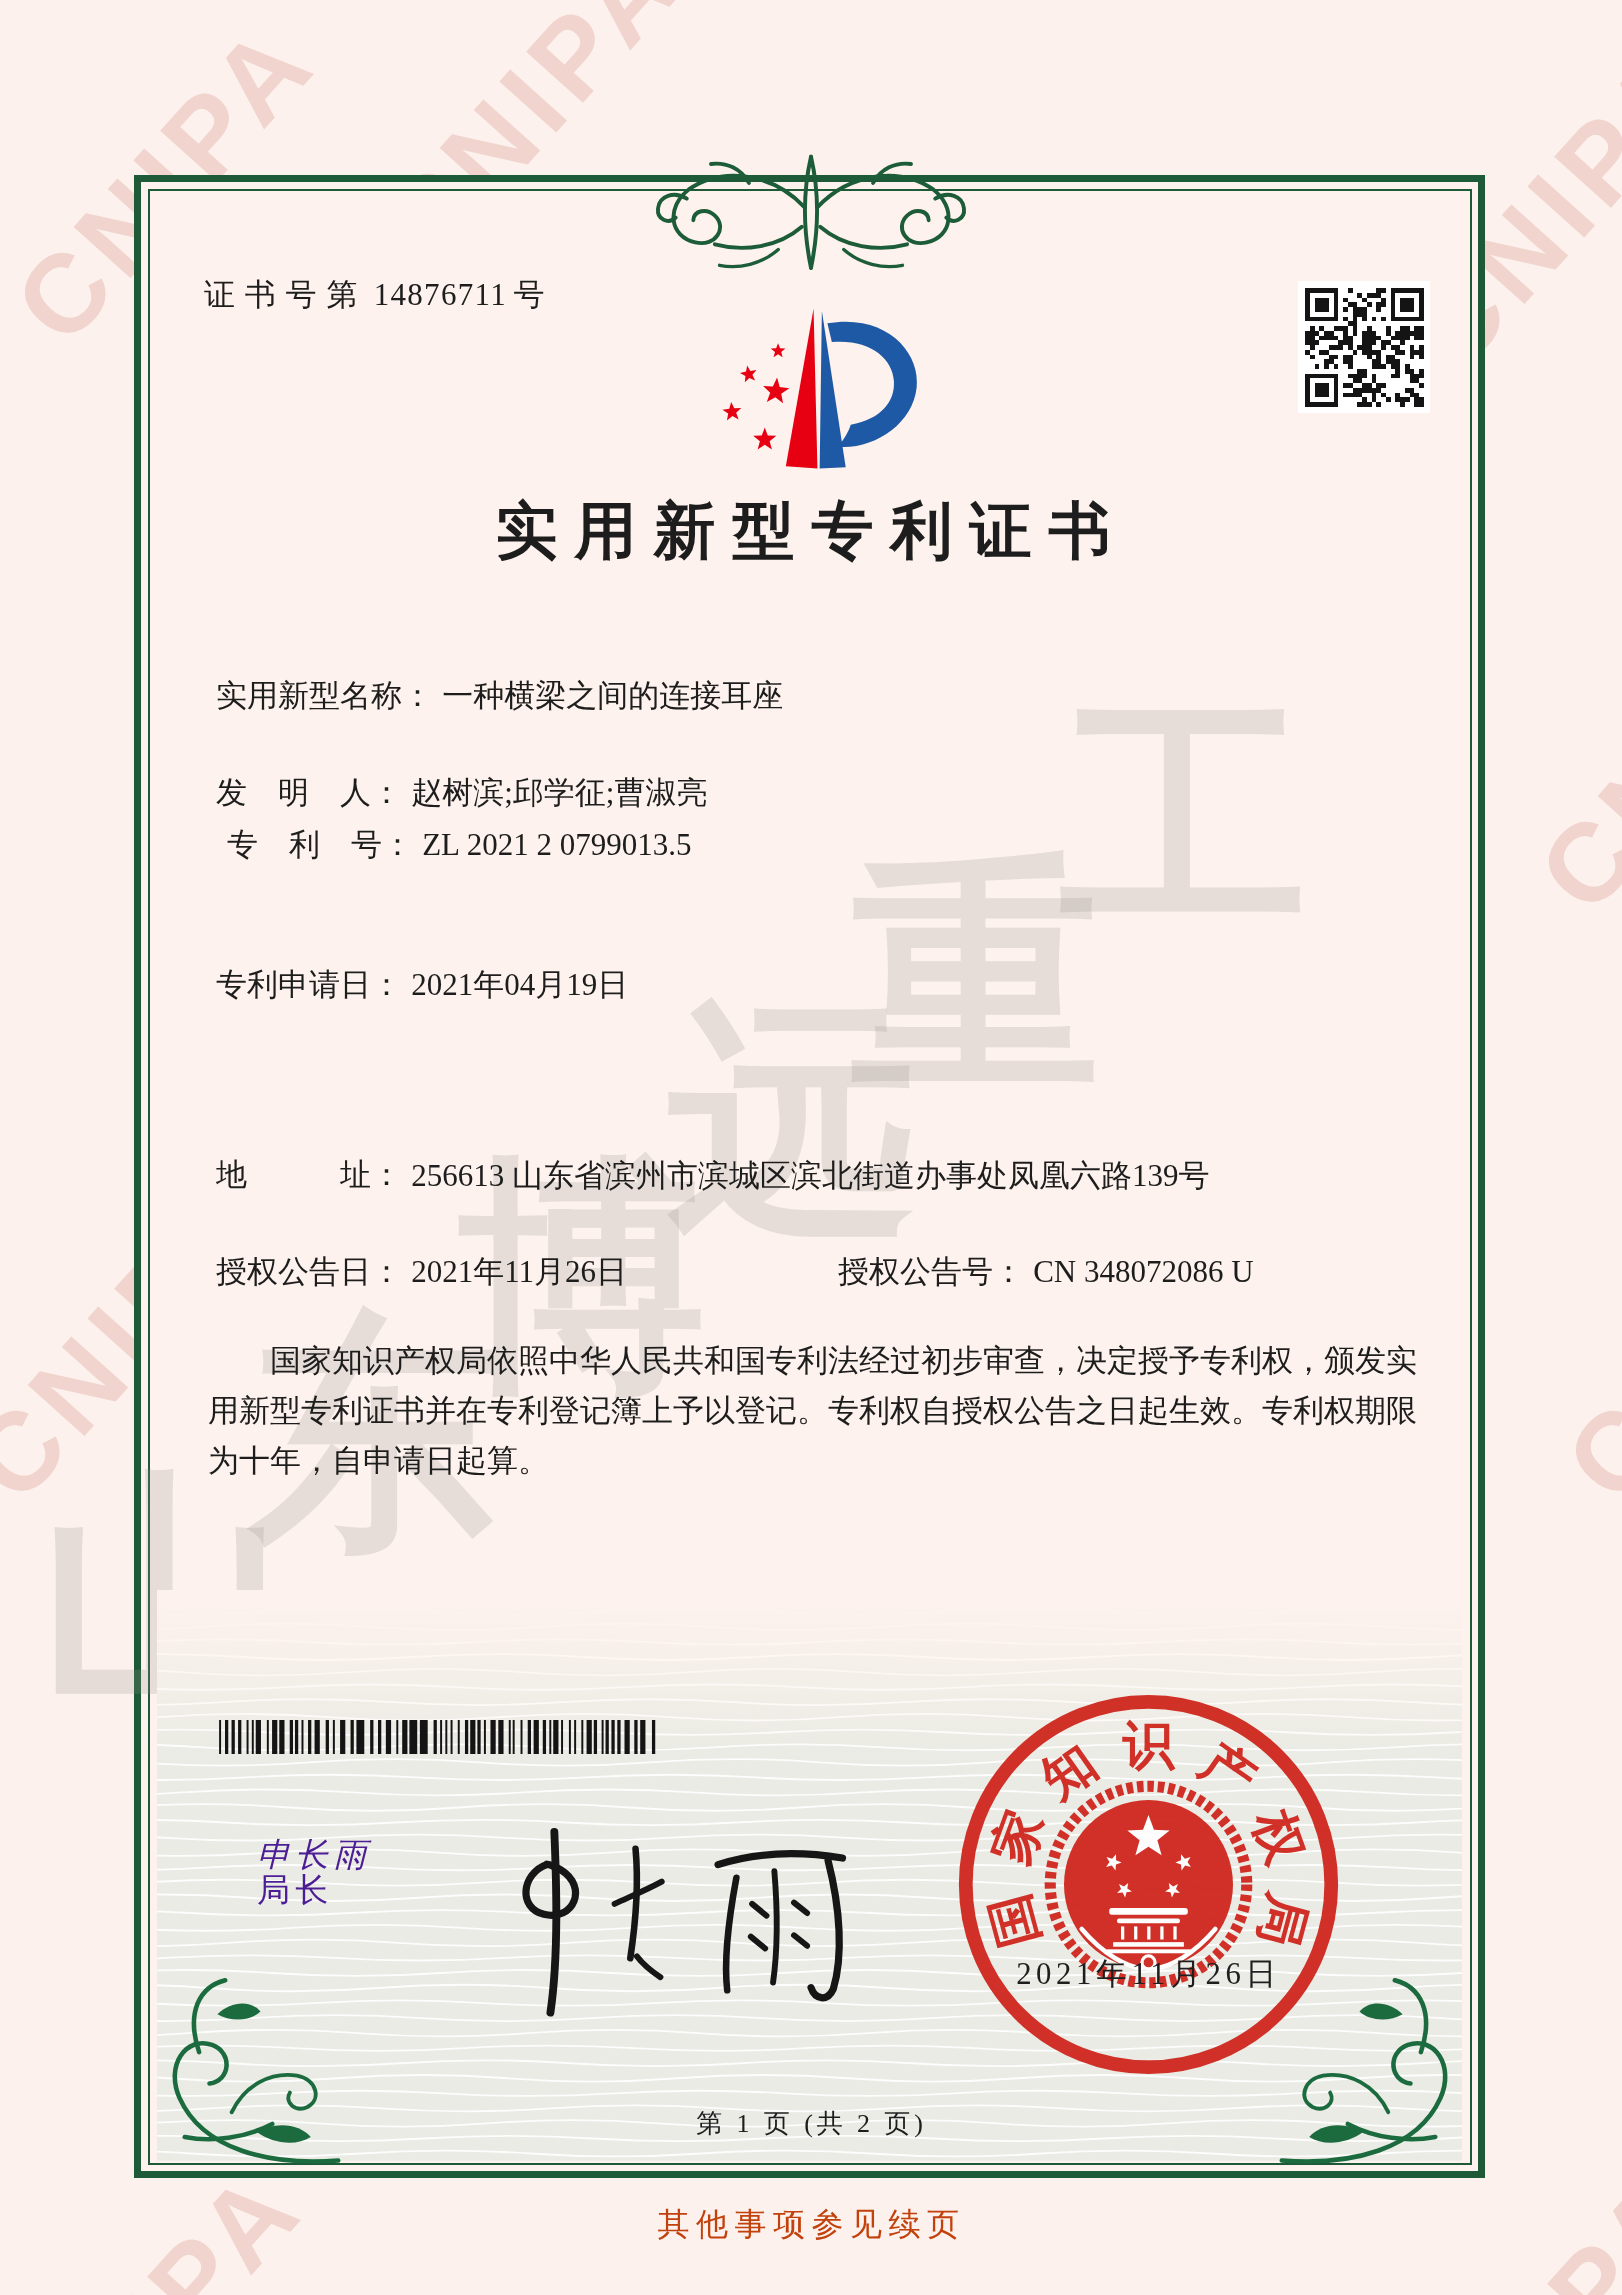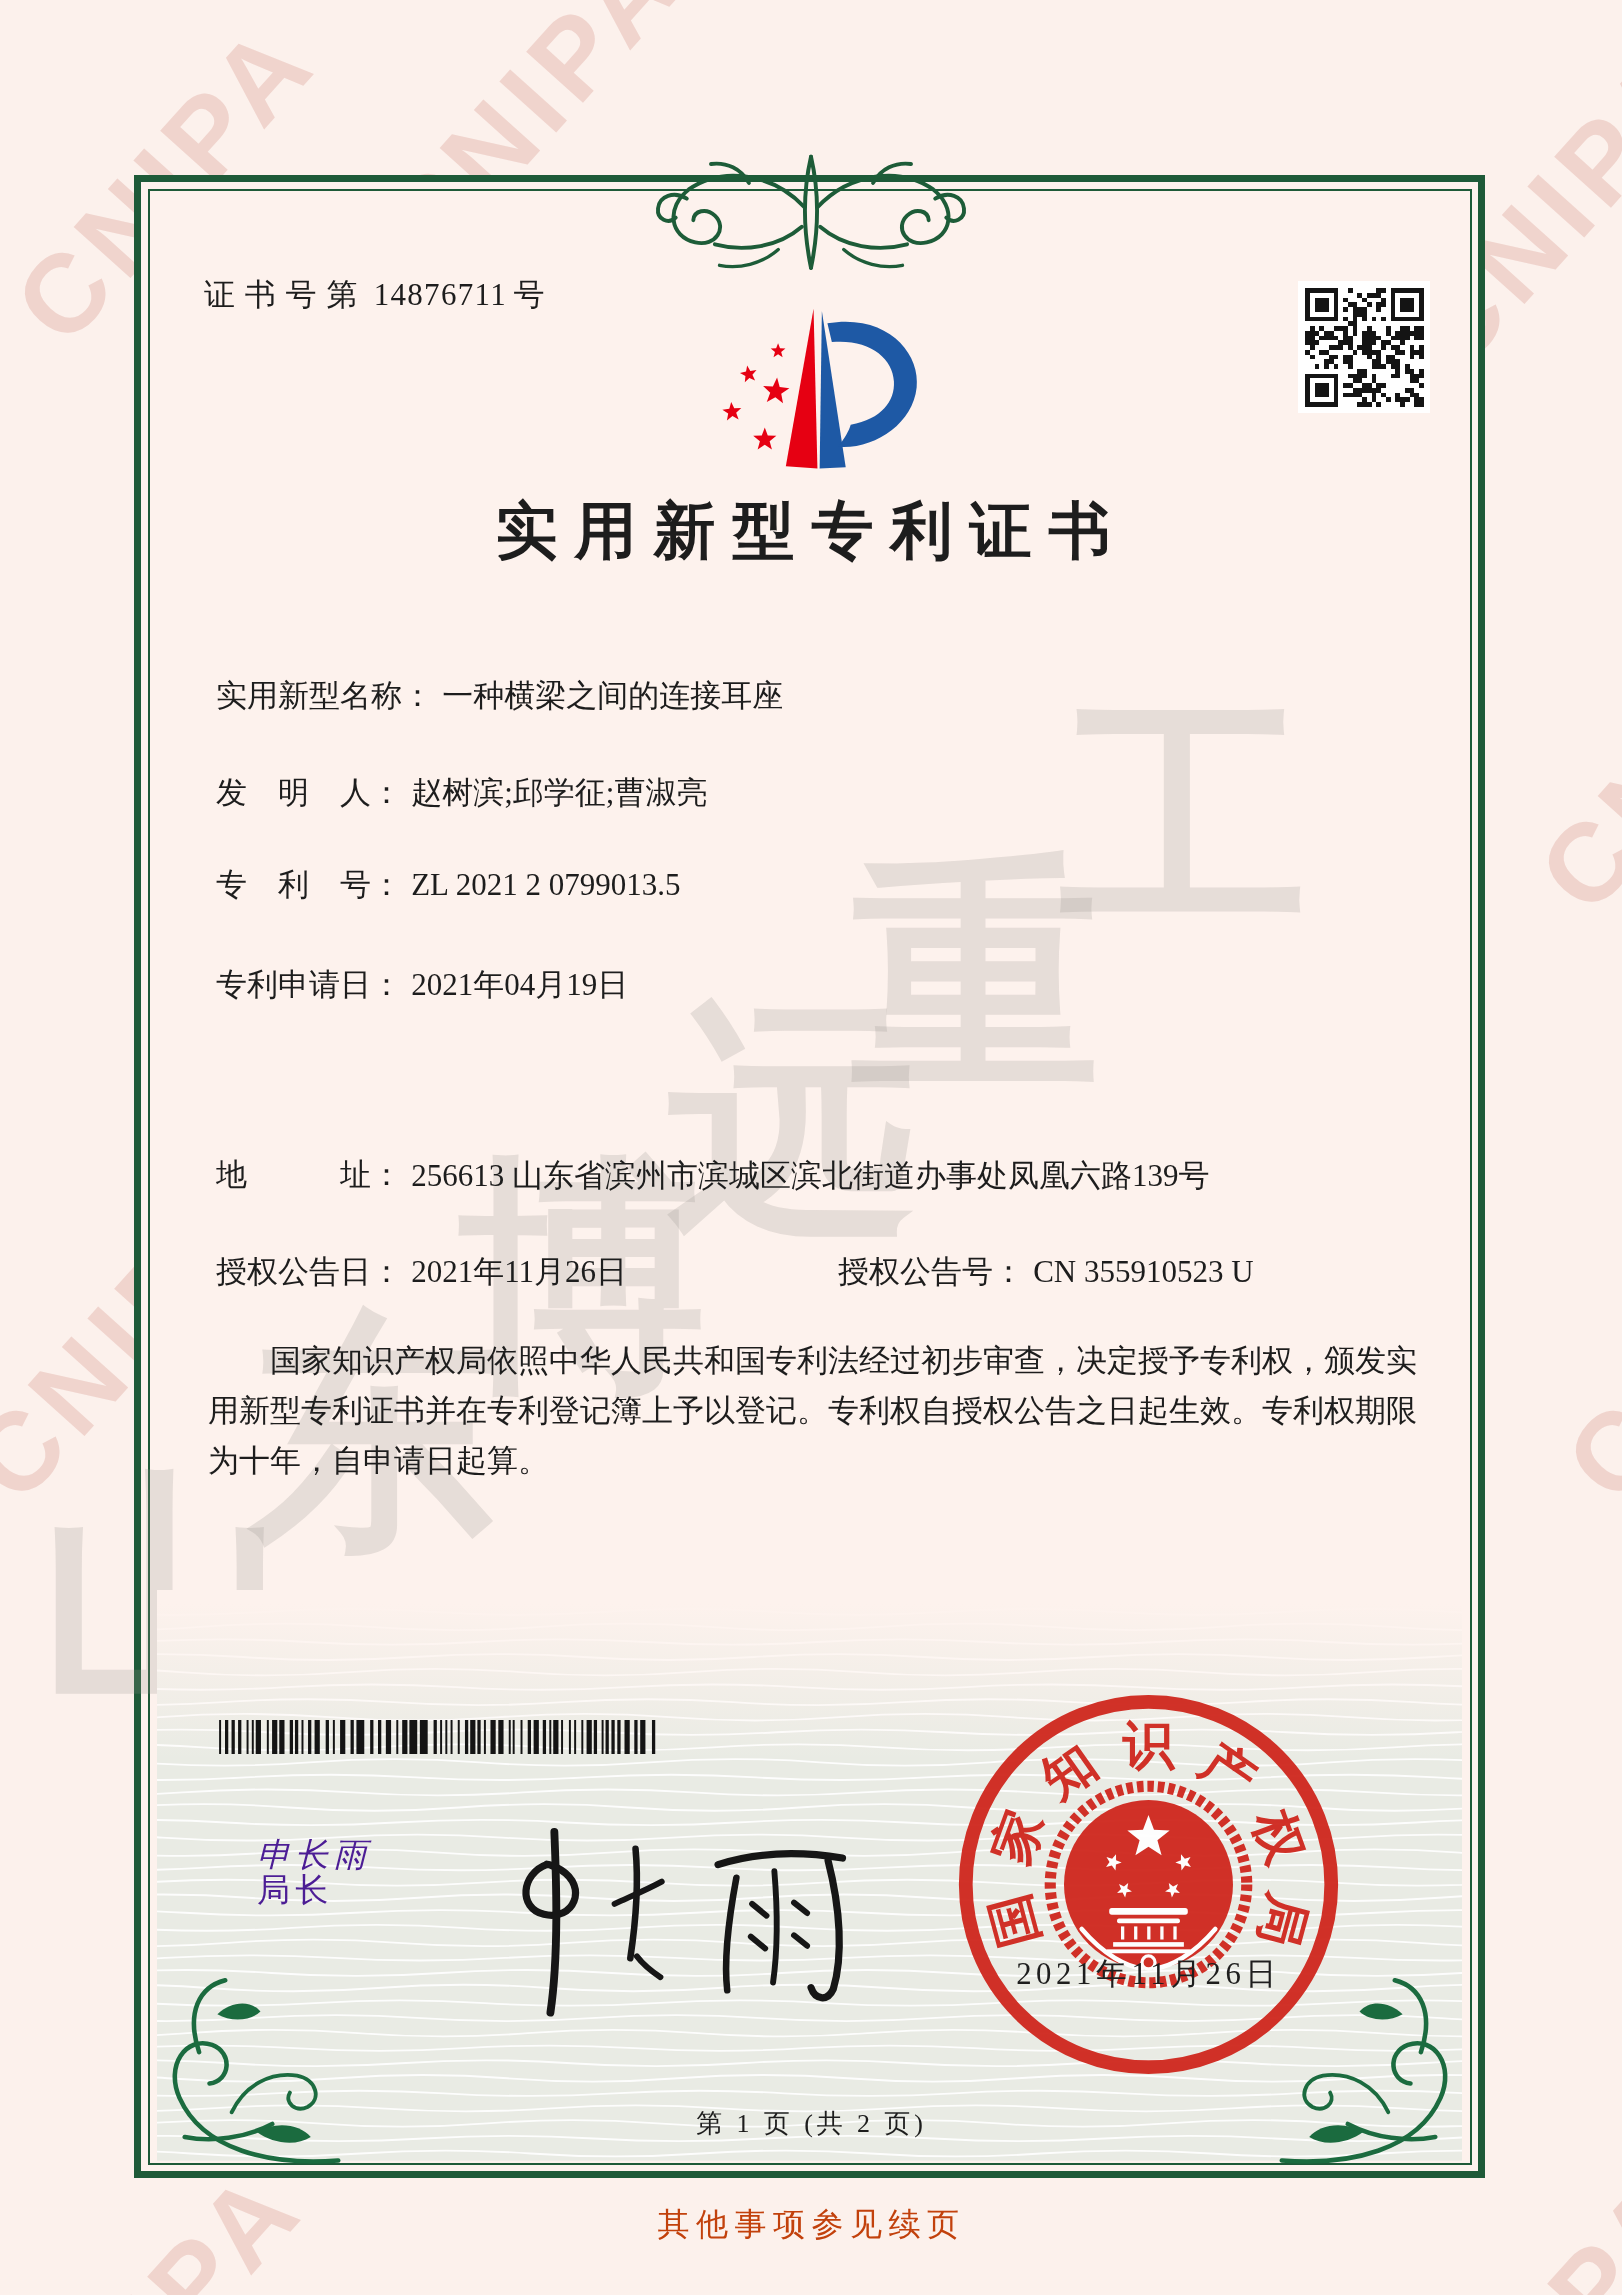--- a/index.html
+++ b/index.html
@@ -384,33 +384,33 @@
   </div>
 
   <div class="title">实用新型专利证书</div>
 
   <div class="row" style="top:675px;">
     <span class="label">实用新型名称：</span><span class="value">一种横梁之间的连接耳座</span>
   </div>
   <div class="row" style="top:772px;">
     <span class="label">发　明　人：</span><span class="value">赵树滨;邱学征;曹淑亮</span>
   </div>
-  <div class="row" style="top:864px;">
+  <div class="row" style="top:824px;margin-left:11px;">
     <span class="label">专　利　号：</span><span class="value">ZL 2021 2 0799013.5</span>
   </div>
   <div class="row" style="top:964px;">
     <span class="label">专利申请日：</span><span class="value">2021年04月19日</span>
   </div>
   <div class="row row-addr" style="top:1154px;">
     <span class="label">地　　　址：</span><span class="value">256613 山东省滨州市滨城区滨北街道办事处凤凰六路139号</span>
   </div>
   <div class="row" style="top:1251px;">
     <span class="label">授权公告日：</span><span class="value">2021年11月26日</span>
     <span class="grant-no">
-      <span>授权公告号：</span><span class="value">CN 355910523 U</span>
+      <span>授权公告号：</span><span class="value">CN 348072086 U</span>
     </span>
   </div>
 
   <div class="paras">
     <p>国家知识产权局依照中华人民共和国专利法经过初步审查，决定授予专利权，颁发实用新型专利证书并在专利登记簿上予以登记。专利权自授权公告之日起生效。专利权期限为十年，自申请日起算。</p>
   </div>
 
   <div class="barcode">
     <svg id="barcode-svg" width="437" height="34" xmlns="http://www.w3.org/2000/svg" viewBox="0 0 668 52">
         <rect x="0" y="0" width="3" height="52" fill="#141414"></rect>

